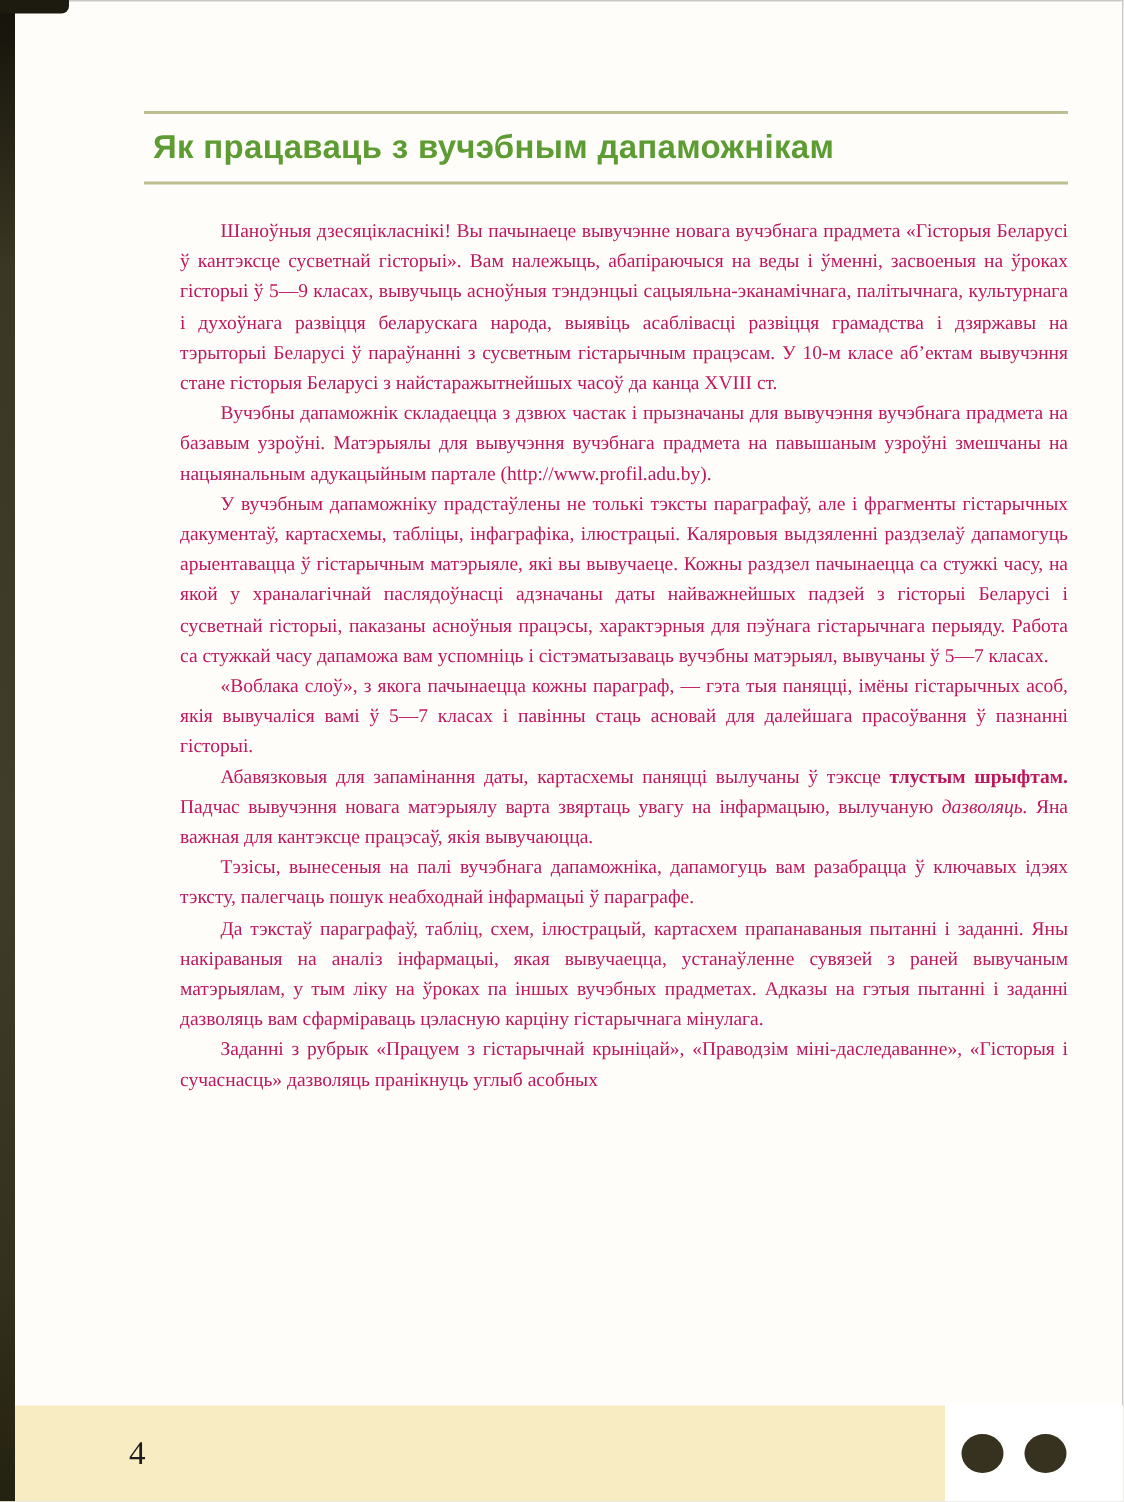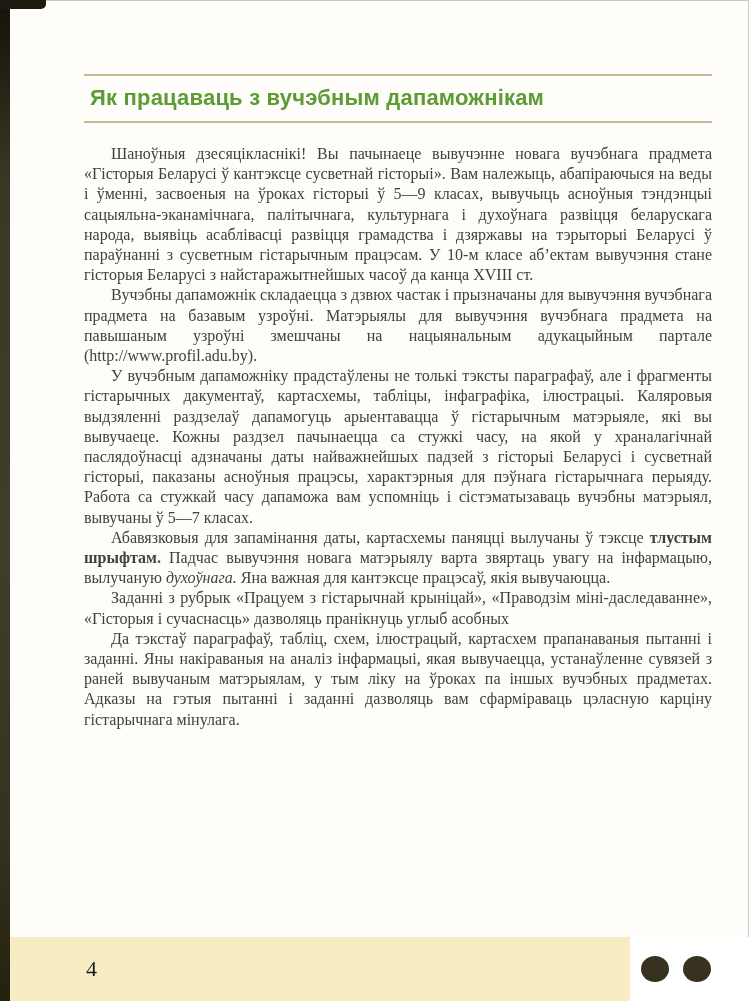--- a/index.html
+++ b/index.html
@@ -24,41 +24,42 @@
   .corner-mark {
     position: absolute;
     left: 0; top: 0;
     width: 46px; height: 9px;
     background: #1d1b10;
     border-radius: 0 0 5px 0;
     z-index: 6;
   }
   .content {
     position: absolute;
-    left: 84px; right: 37px; top: 0;
+    left: 96px; right: 37px; top: 0;
   }
   .heading-block { margin-top: 74px; }
   .rule {
     height: 2px;
     background: #bdbf93;
   }
   h1.heading {
     margin: 9px 0 10px 6px;
     font-family: "Liberation Sans", sans-serif;
     font-size: 22px;
     font-weight: bold;
     color: #5d9b33;
     letter-spacing: 0.2px;
   }
   .body-text {
     margin-top: 21px;
-    font-size: 16px;
+    font-size: 13px;
     line-height: 20.2px;
-    color: #404040;
+    color: #be185d;
     text-align: justify;
+    margin-left: 24px;
   }
   .body-text p {
     margin: 0;
     text-indent: 27px;
   }
   .seg-bold { font-weight: bold; }
   .seg-italic { font-style: italic; }
   footer.footer {
     position: absolute;
     left: 0; bottom: 0;
@@ -105,23 +106,25 @@
     <header class="heading-block">
       <div class="rule"></div>
       <h1 class="heading">Як працаваць з вучэбным дапаможнікам</h1>
       <div class="rule"></div>
     </header>
 
     <main class="body-text">
       <p><span>Шаноўныя дзесяцікласнікі! Вы пачынаеце вывучэнне новага вучэбнага прадмета «Гісторыя Беларусі ў кантэксце сусветнай гісторыі». Вам належыць, абапіраючыся на веды і ўменні, засвоеныя на ўроках гісторыі ў 5—9 класах, вывучыць асноўныя тэндэнцыі сацыяльна-эканамічнага, палітычнага, культурнага і духоўнага развіцця беларускага народа, выявіць асаблівасці развіцця грамадства і дзяржавы на тэрыторыі Беларусі ў параўнанні з сусветным гістарычным працэсам. У 10-м класе аб’ектам вывучэння стане гісторыя Беларусі з найстаражытнейшых часоў да канца XVIII ст.</span></p>
       <p><span>Вучэбны дапаможнік складаецца з дзвюх частак і прызначаны для вывучэння вучэбнага прадмета на базавым узроўні. Матэрыялы для вывучэння вучэбнага прадмета на павышаным узроўні змешчаны на нацыянальным адукацыйным партале (http://www.profil.adu.by).</span></p>
       <p><span>У вучэбным дапаможніку прадстаўлены не толькі тэксты параграфаў, але і фрагменты гістарычных дакументаў, картасхемы, табліцы, інфаграфіка, ілюстрацыі. Каляровыя выдзяленні раздзелаў дапамогуць арыентавацца ў гістарычным матэрыяле, які вы вывучаеце. Кожны раздзел пачынаецца са стужкі часу, на якой у храналагічнай паслядоўнасці адзначаны даты найважнейшых падзей з гісторыі Беларусі і сусветнай гісторыі, паказаны асноўныя працэсы, характэрныя для пэўнага гістарычнага перыяду. Работа са стужкай часу дапаможа вам успомніць і сістэматызаваць вучэбны матэрыял, вывучаны ў 5—7 класах.</span></p>
-      <p><span>Абавязковыя для запамінання даты, картасхемы паняцці вылучаны ў тэксце </span><span class="seg-bold">тлустым шрыфтам.</span><span> Падчас вывучэння новага матэрыялу варта звяртаць увагу на інфармацыю, вылучаную </span><span class="seg-italic">духоўнага.</span><span> Яна важная для кантэксце працэсаў, якія вывучаюцца.</span></p>
+      <p><span>«Воблака слоў», з якога пачынаецца кожны параграф, — гэта тыя паняцці, імёны гістарычных асоб, якія вывучаліся вамі ў 5—7 класах і павінны стаць асновай для далейшага прасоўвання ў пазнанні гісторыі.</span></p>
+      <p><span>Абавязковыя для запамінання даты, картасхемы паняцці вылучаны ў тэксце </span><span class="seg-bold">тлустым шрыфтам.</span><span> Падчас вывучэння новага матэрыялу варта звяртаць увагу на інфармацыю, вылучаную </span><span class="seg-italic">дазволяць.</span><span> Яна важная для кантэксце працэсаў, якія вывучаюцца.</span></p>
+      <p><span>Тэзісы, вынесеныя на палі вучэбнага дапаможніка, дапамогуць вам разабрацца ў ключавых ідэях тэксту, палегчаць пошук неабходнай інфармацыі ў параграфе.</span></p>
+      <p><span>Да тэкстаў параграфаў, табліц, схем, ілюстрацый, картасхем прапанаваныя пытанні і заданні. Яны накіраваныя на аналіз інфармацыі, якая вывучаецца, устанаўленне сувязей з раней вывучаным матэрыялам, у тым ліку на ўроках па іншых вучэбных прадметах. Адказы на гэтыя пытанні і заданні дазволяць вам сфарміраваць цэласную карціну гістарычнага мінулага.</span></p>
       <p><span>Заданні з рубрык «Працуем з гістарычнай крыніцай», «Праводзім міні-даследаванне», «Гісторыя і сучаснасць» дазволяць пранікнуць углыб асобных</span></p>
-      <p><span>Да тэкстаў параграфаў, табліц, схем, ілюстрацый, картасхем прапанаваныя пытанні і заданні. Яны накіраваныя на аналіз інфармацыі, якая вывучаецца, устанаўленне сувязей з раней вывучаным матэрыялам, у тым ліку на ўроках па іншых вучэбных прадметах. Адказы на гэтыя пытанні і заданні дазволяць вам сфарміраваць цэласную карціну гістарычнага мінулага.</span></p>
     </main>
 
   </div>
 
   <footer class="footer">
     <div class="footer-band">
       <span class="page-number">4</span>
     </div>
     <div class="footer-right">
       <span class="dot"></span>

